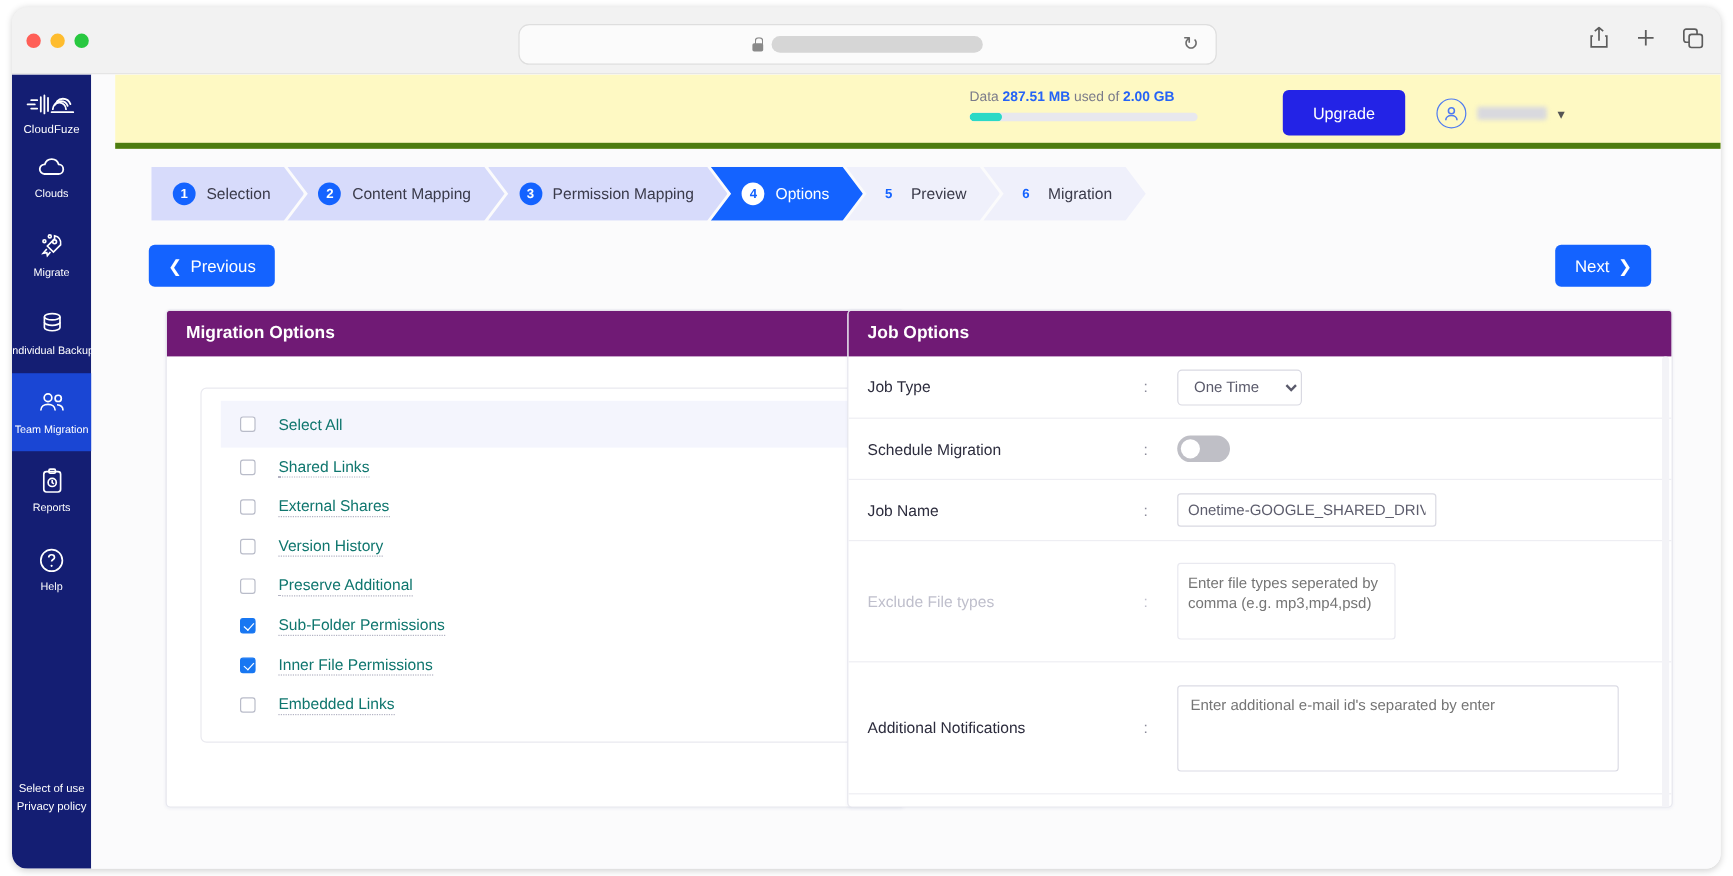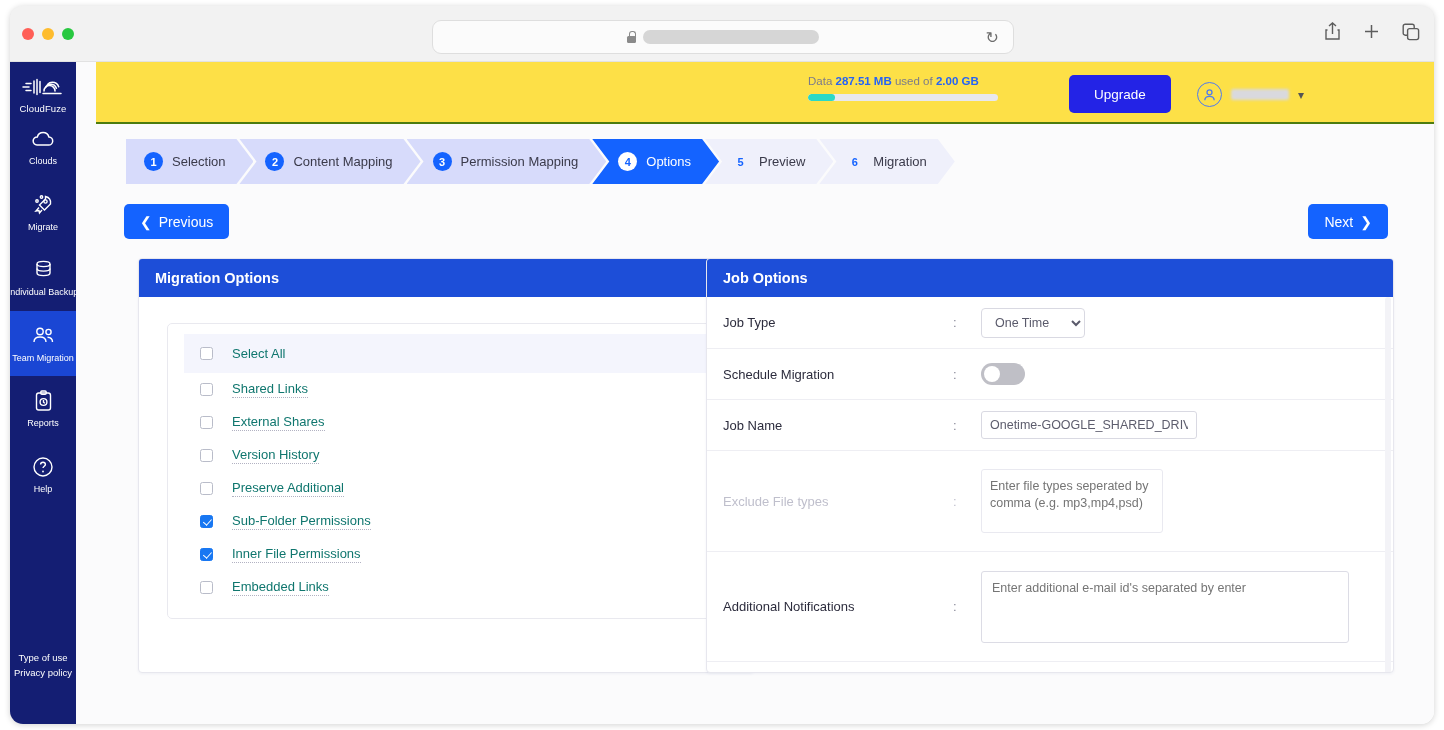--- a/index.html
+++ b/index.html
@@ -94,22 +94,22 @@
 
   
   .main {
     position: absolute; left: 66px; top: 0;
     width: 1358px; height: 662px;
     background: #fbfbfc;
   }
 
   
   .topbar {
-    position: relative; height: 62px; background: #fde047;
-    border-bottom: 2px solid #4d7c0f;
+    position: relative; height: 62px; background: #fef9c3;
+    border-bottom: 5px solid #4d7c0f;
     margin-left: 20px;
   }
   .usage { position: absolute; right: 436px; top: 13px; width: 190px; }
   .usage-text { font-size: 11.5px; color: #7b7b8a; white-space: nowrap; }
   .usage-text b { color: #2563f6; }
   .usage-bar { margin-top: 7px; height: 7px; border-radius: 4px; background: #e8e8ee; overflow: hidden; }
   .usage-fill { height: 7px; border-radius: 4px; background: #2bd9c6; }
 
   .upgrade-btn {
     position: absolute; right: 263px; top: 13px;
@@ -155,36 +155,36 @@
 
   
   .nav-btn {
     position: absolute; top: 142px; height: 35px;
     background: #1463ff; color: #fff; border: none; border-radius: 5px;
     font-family: inherit; font-size: 14px; cursor: pointer;
     display: flex; align-items: center; gap: 7px;
     padding: 0 16px;
   }
   .btn-prev { left: 48px; }
-  .btn-next { right: 46px; }
+  .btn-next { right: 58px; }
 
   
   .panels { position: absolute; left: 0; top: 196px; width: 1358px; height: 466px; }
   .panel {
     position: absolute; top: 0;
     background: #ffffff;
     border: 1px solid #e7e7ee;
     border-radius: 4px;
     overflow: hidden;
     box-shadow: 0 1px 3px rgba(20,30,115,.05);
   }
   .panel-left { left: 62px; width: 616px; height: 415px; }
   .panel-right { right: 40px; width: 688px; height: 415px; }
   .panel-head {
-    height: 38px; background: #1d4ed8; color: #fff;
+    height: 38px; background: #701a75; color: #fff;
     display: flex; align-items: center; padding-left: 16px;
     font-size: 14.5px; font-weight: bold;
   }
 
   
   .opt-box {
     margin: 26px 28px 0 28px;
     border: 1px solid #e9e9ef;
     border-radius: 5px;
     padding: 10px 0 14px;
@@ -377,21 +377,21 @@
           <svg width="22" height="22" viewBox="0 0 22 22" fill="none" stroke="#fff" stroke-width="1.4">
             <circle cx="11" cy="11" r="9"></circle>
             <path d="M8.6 8.6c0-1.4 1.1-2.3 2.4-2.3s2.4.9 2.4 2.2c0 1.7-2.4 1.8-2.4 3.5"></path>
             <circle cx="11" cy="15.5" r=".9" fill="#fff" stroke="none"></circle>
           </svg>
         </div>
         <div class="nav-label">Help</div>
       </div>
 
       <div class="side-foot">
-        <div>Type of use</div>
+        <div>Select of use</div>
         <div>Privacy policy</div>
       </div>
     </div>
 
     <div class="main">
 
       <div class="topbar">
         <div class="usage">
           <div class="usage-text">
             <span>Data</span>

